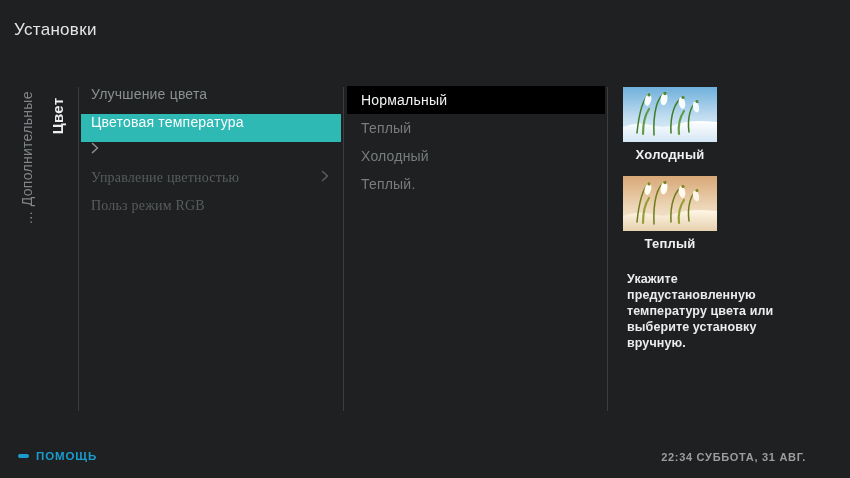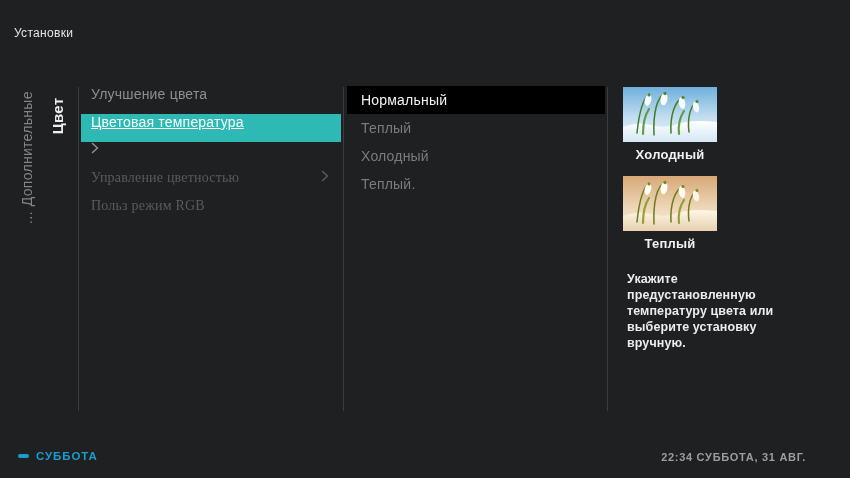--- a/index.html
+++ b/index.html
@@ -6,43 +6,43 @@
   body{
     width:850px;height:478px;position:relative;overflow:hidden;
     background:#1e2022;
     font-family:"Liberation Sans", sans-serif;
     -webkit-font-smoothing:antialiased;
   }
   .abs{position:absolute;}
 
   
   .page-title{
-    left:14px;top:26px;
-    font-size:12px;color:#e3e5e5;letter-spacing:.3px;
+    left:14px;top:20px;
+    font-size:17px;color:#e3e5e5;letter-spacing:.3px;
   }
 
   
   .vlabel{white-space:nowrap;transform:translate(-50%,-50%) rotate(-90deg);}
   .vlabel.secondary{left:27px;top:158px;font-size:14px;color:#828688;letter-spacing:.3px;}
   .vlabel.active{left:57px;top:116px;font-size:15px;font-weight:700;color:#eceeee;letter-spacing:.3px;}
 
   
   .vdivider{width:1px;top:87px;height:324px;background:#3a3c3d;}
   .vdivider.d1{left:78px;}
   .vdivider.d2{left:343px;}
   .vdivider.d3{left:607px;}
 
   
   .menu-col{left:81px;top:86px;width:260px;}
   .menu-row{
     height:28px;display:flex;align-items:flex-start;justify-content:space-between;
     padding:0 12px 0 10px;box-sizing:border-box;
     font-size:14px;letter-spacing:.2px;color:#8b9091;
   }
-  .menu-row.selected{background:#2fb9b5;color:#fbfdfd;text-decoration:underline;}
+  .menu-row.selected{background:#2fb9b5;color:#fbfdfd;}
   .menu-row.disabled{color:#585c5d;font-family:Liberation Serif, serif;}
   .chev{display:flex;align-items:center;}
   .chev svg{display:block;}
 
   
   .value-col{left:347px;top:86px;width:258px;}
   .value-row{
     height:28px;display:flex;align-items:center;
     padding:0 14px;box-sizing:border-box;
     font-size:14px;letter-spacing:.2px;color:#797d7e;
@@ -201,15 +201,15 @@
         <circle cx="74" cy="14.5" r="1.5" fill="#7c8a20"></circle>
     </g>
   </svg>
 </div>
 <div class="abs preview-label label-warm">Теплый</div>
 
 <div class="abs preview-desc">Укажите предустановленную температуру цвета или выберите установку вручную.</div>
 
 <div class="abs help-button">
   <span class="help-dash"></span>
-  <span class="help-label">СУББОТА</span>
+  <span class="help-label">ПОМОЩЬ</span>
 </div>
 <div class="abs clock">22:34 СУББОТА, 31 АВГ.</div>
 
 </body></html>

